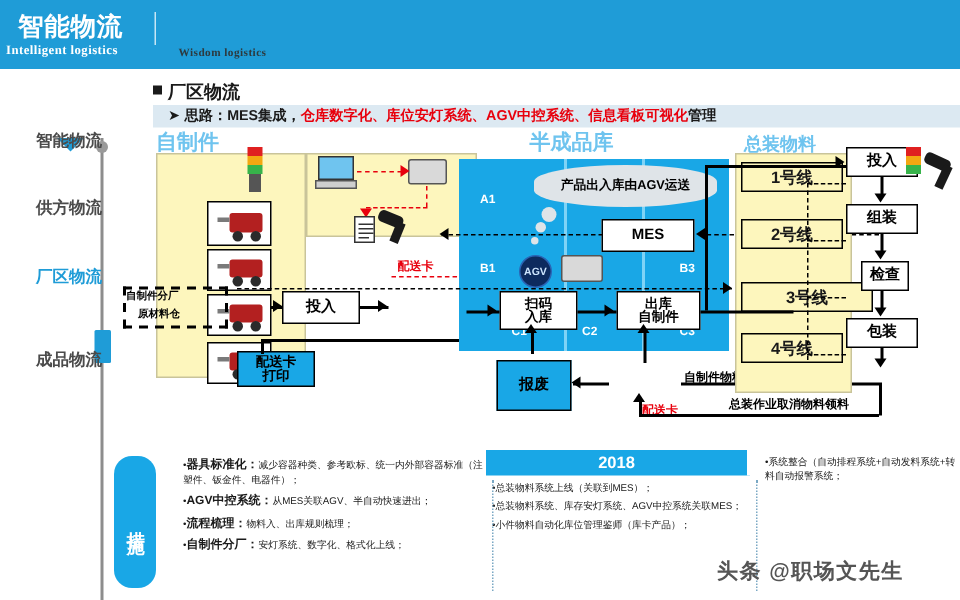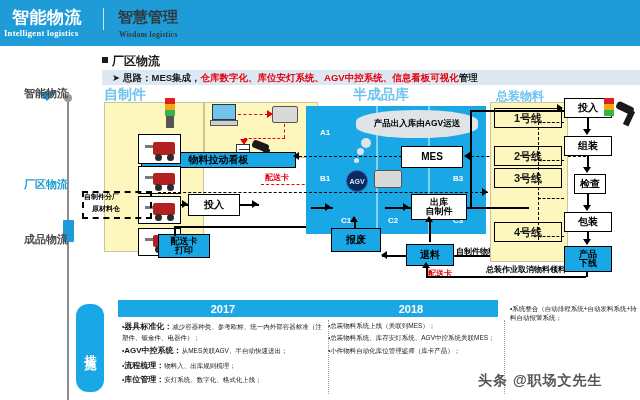--- a/index.html
+++ b/index.html
@@ -157,30 +157,30 @@
     color:#555; letter-spacing:1px;
   }
 </style>
 </head>
 <body>
 
 <div id="header">
   <div id="hdr-title-cn">智能物流</div>
   <div id="hdr-title-en">Intelligent logistics</div>
   <div id="hdr-divider"></div>
-  <div id="hdr-sub-cn">智慧管理</div>
   <div id="hdr-sub-en">Wisdom logistics</div>
 </div>
 
 <div id="sidebar">
   <div id="side-caret"></div>
   <div id="side-rail"></div>
   <div id="side-rail-dot"></div>
   <div id="side-thumb"></div>
   <div class="side-item" style="top:40px;">智能物流</div>
+  <div class="side-item" style="top:85px;">供方物流</div>
   <div class="side-item active" style="top:131px;">厂区物流</div>
   <div class="side-item" style="top:186px;">成品物流</div>
 </div>
 
 <div id="content">
 
   <div id="sec-title">
     <span class="sq"></span><span>厂区物流</span>
   </div>
 
@@ -218,21 +218,20 @@
 
     <div class="doc" style="left:138px; top:56px; width:14px; height:18px;">
       <i style="top:4px; width:10px;"></i>
         <i style="top:7px; width:10px;"></i>
         <i style="top:10px; width:10px;"></i>
         <i style="top:13px; width:7px;"></i>
     </div>
     <div class="scanner" style="left:154px; top:54px; width:17px; height:8px; border-radius:3px; transform:rotate(22deg);"></div>
     <div class="scanner" style="left:164px; top:60px; width:6px; height:14px; transform:rotate(22deg);"></div>
 
-    <div class="node banner" style="left:43px; top:64px; width:155px; height:16px; font-size:10px;">物料拉动看板</div>
 
     <div class="forklift" style="left:40px; top:46px; width:43px; height:30px;">
       <div class="fk-body" style="left:14px; top:7px; width:22px; height:13px;"></div>
       <div class="fk-mast" style="left:6px; top:10px; width:8px; height:3px;"></div>
       <div class="fk-wheel" style="left:16px; top:19px; width:7px; height:7px;"></div>
       <div class="fk-wheel" style="left:28px; top:19px; width:7px; height:7px;"></div>
     </div>
     <div class="forklift" style="left:40px; top:78px; width:43px; height:28px;">
       <div class="fk-body" style="left:14px; top:6px; width:22px; height:12px;"></div>
       <div class="fk-mast" style="left:6px; top:9px; width:8px; height:3px;"></div>
@@ -297,69 +296,68 @@
     <div class="red-txt" style="left:393px; top:60px;">库存消耗</div>
     <div class="dln h" style="left:368px; top:68px; width:120px;"></div>
     <div class="arw l" style="left:366px; top:64px;"></div>
 
     <div class="dln h" style="left:196px; top:68px; width:108px;"></div>
     <div class="arw l" style="left:195px; top:64px;"></div>
 
     <div class="dln h" style="left:60px; top:104px; width:330px;"></div>
     <div class="arw r" style="left:384px; top:100px;"></div>
 
+    <div class="node" style="left:235px; top:106px; width:52px; height:26px; font-size:9px; flex-direction:column;">
+      <span>扫码</span>
+      <span>入库</span>
+    </div>
 
     <div class="node" style="left:313px; top:106px; width:56px; height:26px; font-size:9px; flex-direction:column;">
       <span>出库</span>
       <span>自制件</span>
     </div>
 
     <div class="ln h" style="left:213px; top:119px; width:22px;"></div>
     <div class="arw r" style="left:227px; top:115px;"></div>
     <div class="ln h" style="left:287px; top:119px; width:26px;"></div>
     <div class="arw r" style="left:305px; top:115px;"></div>
 
     <div class="ln v" style="left:256px; top:132px; height:16px;"></div>
     <div class="arw u" style="left:252px; top:128px;"></div>
     <div class="ln v" style="left:331px; top:132px; height:22px;"></div>
     <div class="arw u" style="left:327px; top:128px;"></div>
 
-    <div class="node cyan" style="left:233px; top:140px; width:50px; height:24px; font-size:10px;">报废</div>
-    <div class="node cyan" style="left:308px; top:156px; width:48px; height:22px; font-size:10px;">退料</div>
+    <div class="node cyan" style="left:233px; top:152px; width:50px; height:34px; font-size:10px;">报废</div>
     <div class="ln h" style="left:284px; top:167px; width:24px;"></div>
     <div class="arw l" style="left:283px; top:163px;"></div>
 
     <div class="blk-txt" style="left:358px; top:158px; font-size:8px;">自制件物料不合格</div>
     <div class="ln h" style="left:356px; top:167px; width:132px;"></div>
     <div class="blk-txt" style="left:388px; top:176px; font-size:8px;">总装作业取消物料领料</div>
     <div class="red-txt" style="left:330px; top:180px;">配送卡</div>
     <div class="ln v" style="left:328px; top:178px; height:12px;"></div>
     <div class="arw u" style="left:324px; top:174px;"></div>
     <div class="ln h" style="left:328px; top:188px; width:160px;"></div>
     <div class="ln v" style="left:488px; top:167px; height:22px;"></div>
 
     <div class="yellow-panel" style="left:392px; top:14px; width:78px; height:160px;"></div>
     <div class="yline" style="left:396px; top:20px; width:68px; height:20px;">1号线</div>
     <div class="yline" style="left:396px; top:58px; width:68px; height:20px;">2号线</div>
-    <div class="yline" style="left:396px; top:80px; width:68px; height:20px;">3号线</div>
+    <div class="yline" style="left:396px; top:100px; width:88px; height:20px;">3号线</div>
     <div class="yline" style="left:396px; top:134px; width:68px; height:20px;">4号线</div>
     <div class="dln v" style="left:440px; top:34px; height:118px;"></div>
     <div class="dln h" style="left:440px; top:34px; width:26px;"></div>
     <div class="dln h" style="left:440px; top:72px; width:26px;"></div>
     <div class="dln h" style="left:440px; top:110px; width:26px;"></div>
     <div class="dln h" style="left:440px; top:148px; width:26px;"></div>
 
     <div class="node" style="left:466px; top:10px; width:48px; height:20px; font-size:10px;">投入</div>
     <div class="node" style="left:466px; top:48px; width:48px; height:20px; font-size:10px;">组装</div>
     <div class="node" style="left:476px; top:86px; width:32px; height:20px; font-size:10px;">检查</div>
     <div class="node" style="left:466px; top:124px; width:48px; height:20px; font-size:10px;">包装</div>
-    <div class="node cyan" style="left:466px; top:158px; width:48px; height:26px; font-size:9px; flex-direction:column;">
-      <span>产品</span>
-      <span>下线</span>
-    </div>
 
     <div class="ln v" style="left:489px; top:30px; height:12px;"></div>
     <div class="arw d" style="left:485px; top:41px;"></div>
     <div class="ln v" style="left:489px; top:68px; height:12px;"></div>
     <div class="arw d" style="left:485px; top:79px;"></div>
     <div class="ln v" style="left:489px; top:106px; height:12px;"></div>
     <div class="arw d" style="left:485px; top:117px;"></div>
     <div class="ln v" style="left:489px; top:144px; height:8px;"></div>
     <div class="arw d" style="left:485px; top:151px;"></div>
 
@@ -376,26 +374,25 @@
     <div class="ln h" style="left:372px; top:22px; width:94px;"></div>
     <div class="arw r" style="left:459px; top:16px;"></div>
   </div>
 
   <div id="measures">
     <div id="measure-tag">
       <span>措施</span>
     </div>
 
     <div class="mcol" style="left:42px; width:212px;">
-      <div class="mhead">2017</div>
       <div class="mbody">
         <div class="mitem">•<b>器具标准化：</b><span>减少容器种类、参考欧标、统一内外部容器标准（注塑件、钣金件、电器件）；</span></div>
         <div class="mitem">•<b>AGV中控系统：</b><span>从MES关联AGV、半自动快速进出；</span></div>
         <div class="mitem">•<b>流程梳理：</b><span>物料入、出库规则梳理；</span></div>
-        <div class="mitem">•<b>库位管理：</b><span>安灯系统、数字化、格式化上线；</span></div>
+        <div class="mitem">•<b>自制件分厂：</b><span>安灯系统、数字化、格式化上线；</span></div>
       </div>
     </div>
 
     <div class="mcol" style="left:248px; width:176px;">
       <div class="mhead">2018</div>
       <div class="mbody">
         <div class="mitem">•<span>总装物料系统上线（关联到MES）；</span></div>
         <div class="mitem">•<span>总装物料系统、库存安灯系统、AGV中控系统关联MES；</span></div>
         <div class="mitem">•<span>小件物料自动化库位管理鉴师（库卡产品）；</span></div>
       </div>

